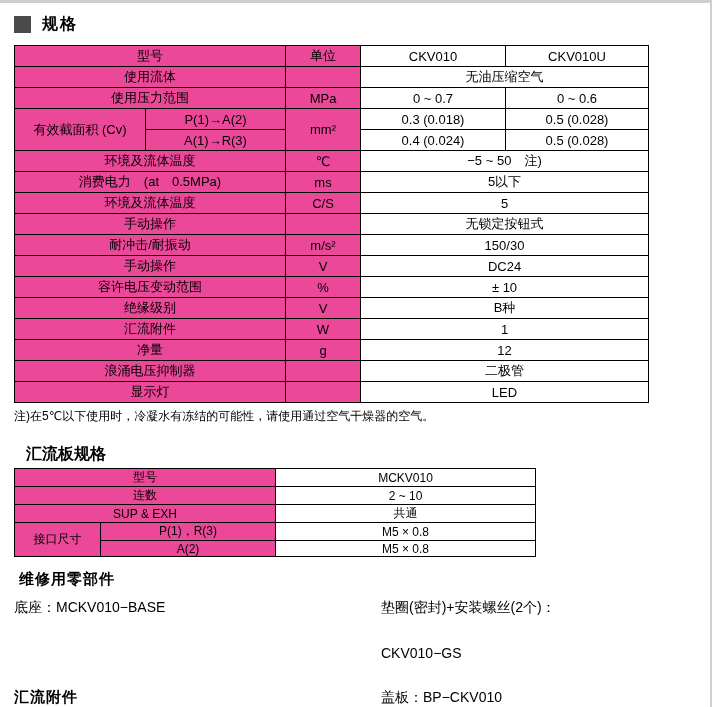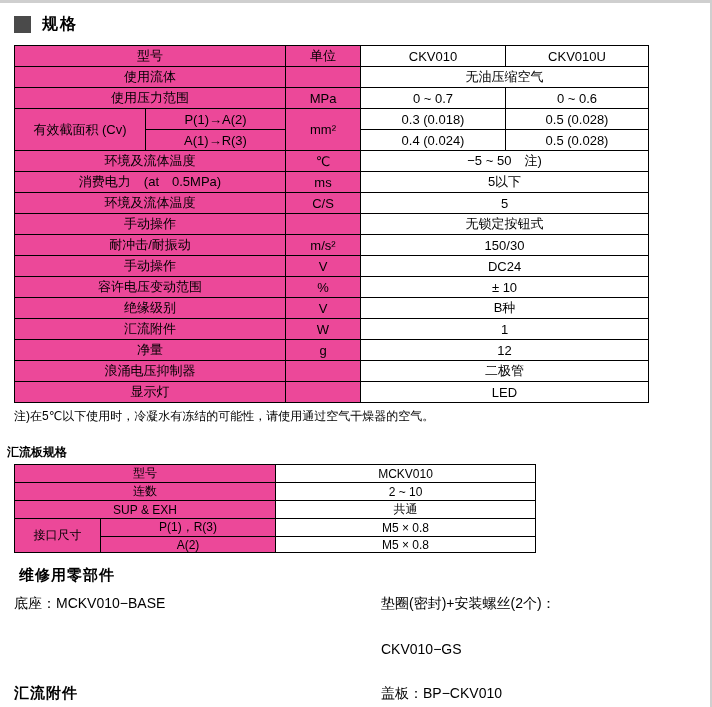--- a/index.html
+++ b/index.html
@@ -51,22 +51,22 @@
   }
   .gray { background: #ec4899; }
   .t-spec { width: 634px; font-size: 13px; }
   .t-spec td { height: 21px; }
   .note {
     margin: 6px 0 0 14px;
     font-size: 12px;
     line-height: 14px;
   }
   .manifold-title {
-    margin: 21px 0 3px 7px;
-    font-size: 12px;
+    margin: 21px 0 3px 26px;
+    font-size: 16px;
     font-weight: bold;
   }
   .t-manifold { width: 521px; font-size: 12px; }
   .t-manifold td { height: 16px; }
   .repair-title {
     margin: 13px 0 0 19px;
     font-size: 15px;
     font-weight: bold;
     letter-spacing: 1px;
   }

